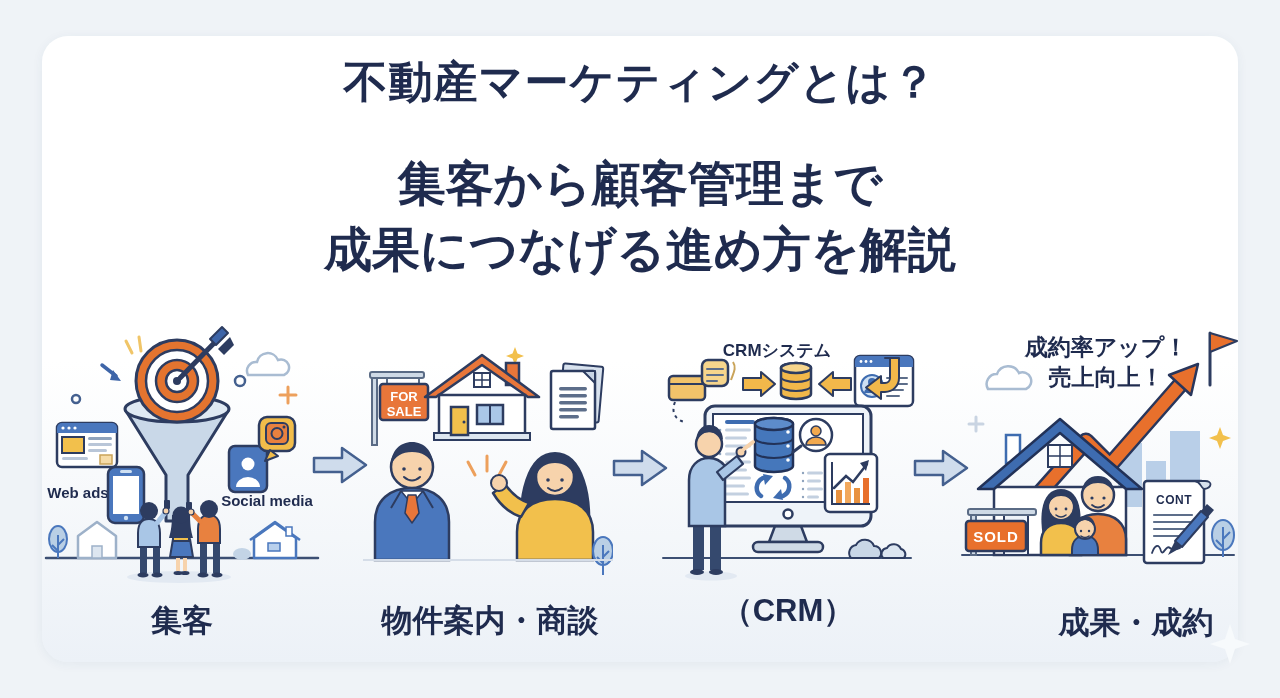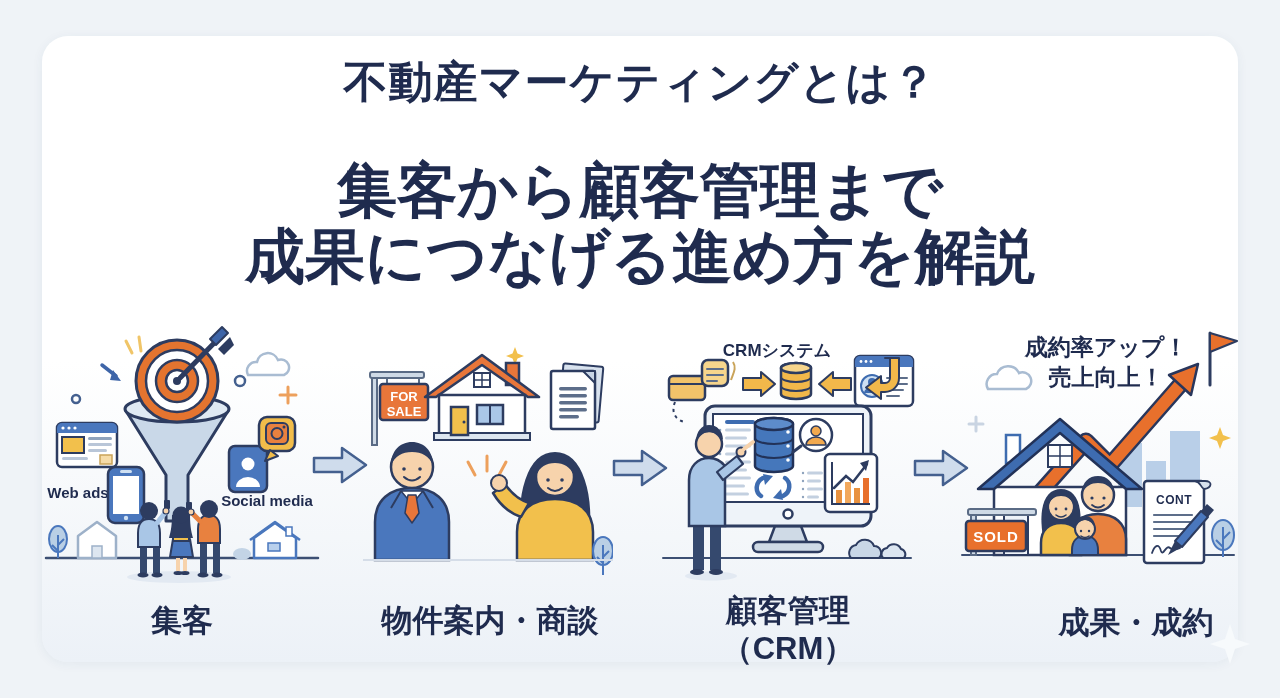--- a/index.html
+++ b/index.html
@@ -14,21 +14,21 @@
     border-radius:26px;
     background:linear-gradient(180deg,#ffffff 0%,#ffffff 52%,#f4f7fa 80%,#ecf1f7 100%);
     box-shadow:0 2px 12px rgba(40,60,100,.06);
   }
   .title{
     position:absolute;left:0;right:0;top:22px;text-align:center;
     font-size:44px;font-weight:900;color:#1f2b4e;letter-spacing:1px;line-height:1.1;
   }
   .subtitle{
     position:absolute;left:0;right:0;text-align:center;
-    font-size:60px;font-weight:800;color:#1f2b4e;line-height:1.1;
+    font-size:48px;font-weight:800;color:#1f2b4e;line-height:1.1;
   }
   .sub1{top:122px}
   .sub2{top:188px}
   .illus{position:absolute}
   .flow-arrow{position:absolute}
   .step-label{
     position:absolute;text-align:center;
     font-size:31px;font-weight:800;color:#1f2b4e;line-height:38px;
   }
   .lab1{left:-10px;width:300px;top:566px}
@@ -451,21 +451,20 @@
 
     <g>
       <ellipse cx="265" cy="210" rx="11" ry="15" fill="#b9cfe5" stroke="#4a77bd" stroke-width="2"></ellipse>
       <path d="M265,202 V232 M265,214 l7,-7 M265,222 l-7,-7" stroke="#4a77bd" stroke-width="2" fill="none"></path>
     </g>
   </svg>
 
   <div class="step-label lab2">物件案内・商談</div>
   <div class="step-label lab1">集客</div>
   <div class="step-label lab3">
-    <div>顧客管理</div>
     <div>（CRM）</div>
   </div>
   <div class="step-label lab4">成果・成約</div>
 
   <svg class="corner-sparkle" width="40" height="40" viewBox="0 0 40 40">
     <polygon points="20,0 25,15 40,20 25,25 20,40 15,25 0,20 15,15" fill="#f7fafc"></polygon>
   </svg>
 </div>
 
 </body></html>

